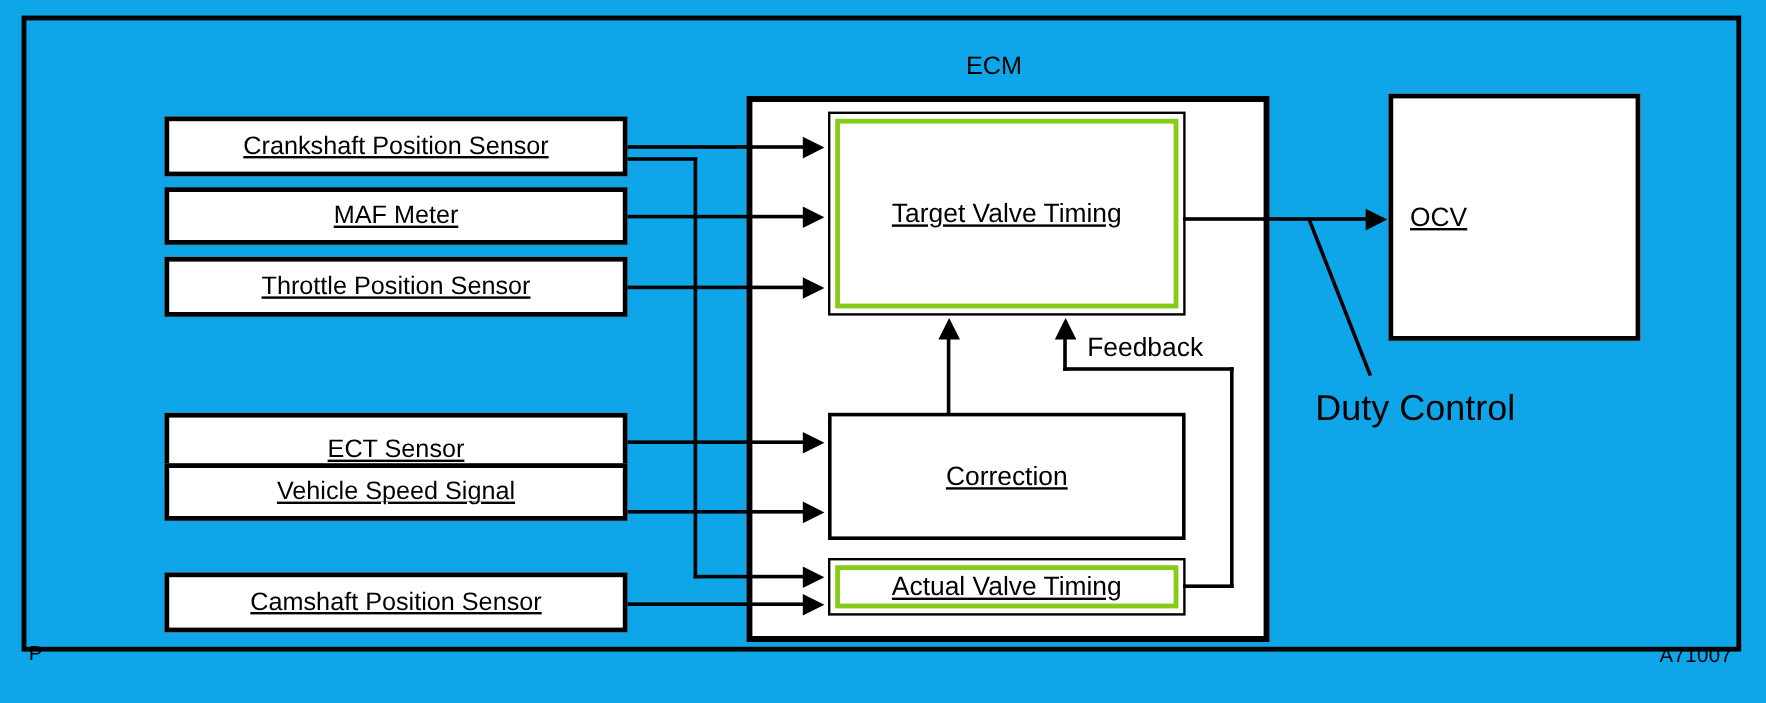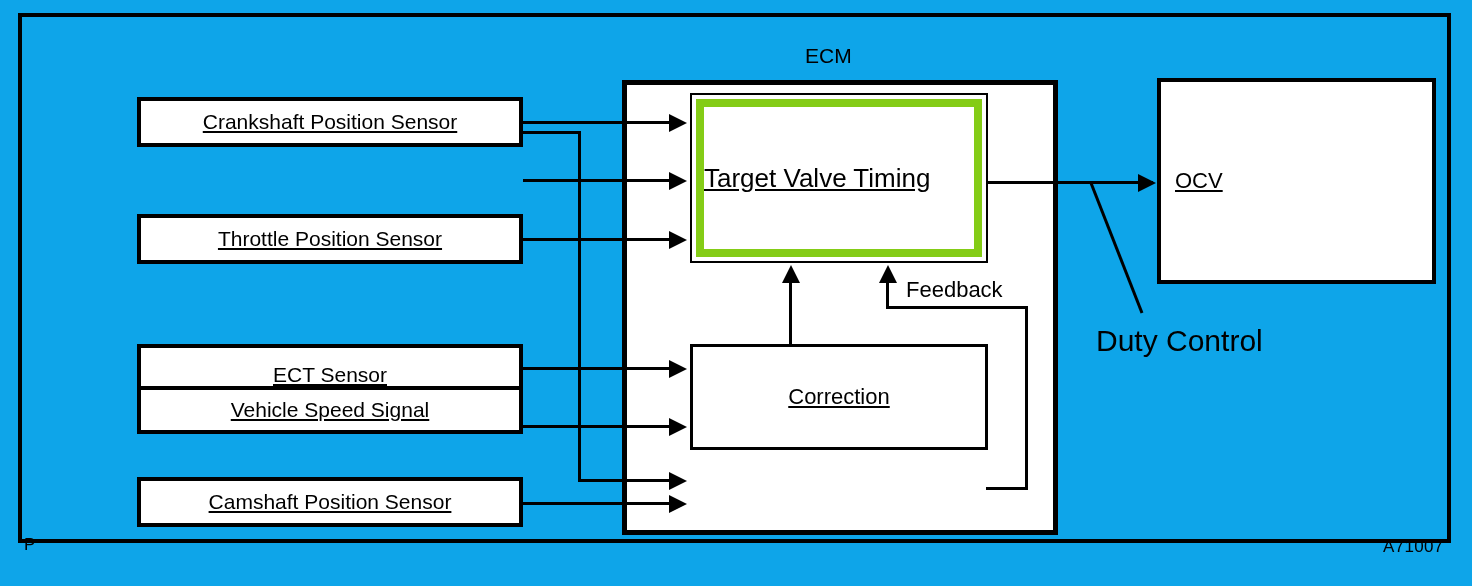--- a/index.html
+++ b/index.html
@@ -56,25 +56,26 @@
   }
   
   .dbl-box {
     border: 2px solid #000;
     padding: 4px;
     background: #fff;
   }
   .dbl-box > .dbl-inner {
     width: 100%;
     height: 100%;
-    border: 8px solid #84cc16;
+    border: 4px solid #84cc16;
     box-sizing: border-box;
     display: flex;
     align-items: center;
-    font-size: 26px;
+    justify-content: center;
+    font-size: 22px;
     background: #fff;
   }
   .single-box {
     border: 3px solid #000;
     font-size: 22px;
   }
   
   .label {
     position: absolute;
     color: #000;
@@ -127,20 +128,23 @@
   <div class="outer-frame"></div>
 
   <div class="label label-ecm" style="left:805px; top:44px;">ECM</div>
 
   <div class="box ecm-box" style="left:622px; top:80px; width:436px; height:455px;"></div>
 
   <div class="box sensor-box" style="left:137px; top:97px; width:386px; height:50px;">
     <span>Crankshaft Position Sensor</span>
   </div>
 
+  <div class="box sensor-box" style="left:137px; top:156px; width:386px; height:48px;">
+    <span>MAF Meter</span>
+  </div>
 
   <div class="box sensor-box" style="left:137px; top:214px; width:386px; height:50px;">
     <span>Throttle Position Sensor</span>
   </div>
 
   <div class="box sensor-box" style="left:137px; top:344px; width:386px; height:62px;">
     <span>ECT Sensor</span>
   </div>
 
   <div class="box sensor-box" style="left:137px; top:386px; width:386px; height:48px;">
@@ -154,22 +158,27 @@
   <div class="box dbl-box" style="left:690px; top:93px; width:298px; height:170px;">
     <div class="dbl-inner">
       <span>Target Valve Timing</span>
     </div>
   </div>
 
   <div class="box single-box" style="left:690px; top:344px; width:298px; height:106px;">
     <span>Correction</span>
   </div>
 
-
-  <div class="box ocv-box" style="left:1157px; top:78px; width:279px; height:206px;">
+  <div class="box dbl-box" style="left:690px; top:465px; width:298px; height:48px;">
+    <div class="dbl-inner">
+      <span>Actual Valve Timing</span>
+    </div>
+  </div>
+
+  <div class="box ocv-box" style="left:1157px; top:78px; width:210px; height:206px;">
     <span>OCV</span>
   </div>
 
   <div class="hline" style="left:523px; top:121px; width:148px;"></div>
   <div class="arrow-r" style="left:669px; top:114px;"></div>
 
   <div class="hline" style="left:523px; top:131px; width:58px;"></div>
   <div class="vline" style="left:578px; top:131px; height:351px;"></div>
   <div class="hline" style="left:578px; top:479px; width:93px;"></div>
   <div class="arrow-r" style="left:669px; top:472px;"></div>

